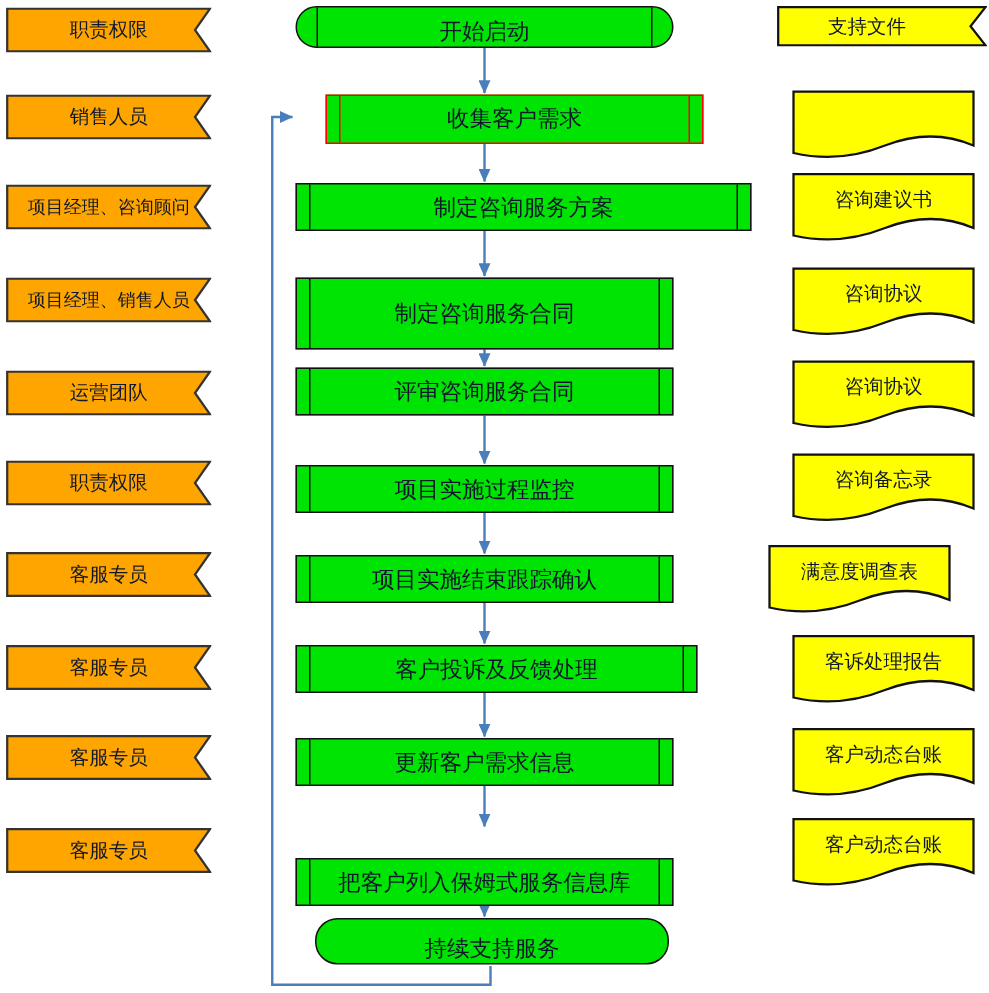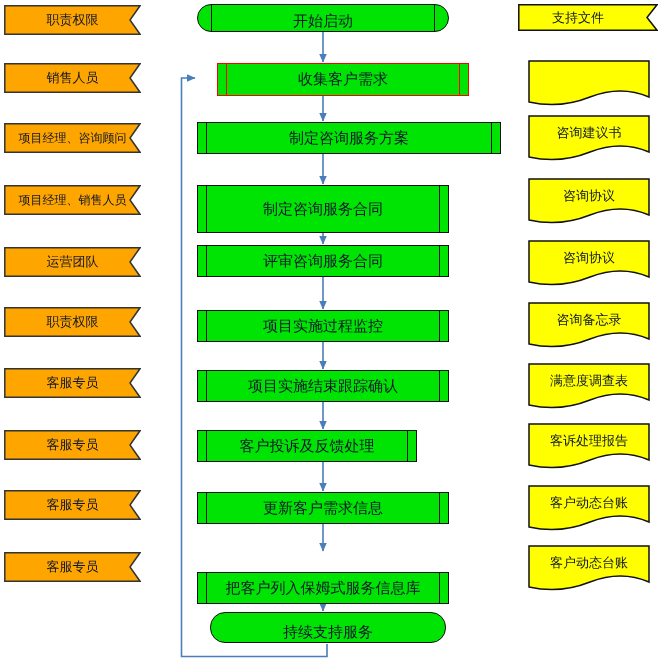--- a/index.html
+++ b/index.html
@@ -153,21 +153,21 @@
   <div class="shape procbox" style="left:197px;top:310px;width:252px;height:32px">
     <div class="divider dl"></div>
     <div class="divider dr"></div>
     <span class="lbl">项目实施过程监控</span>
   </div>
   <div class="shape procbox" style="left:197px;top:370px;width:252px;height:32px">
     <div class="divider dl"></div>
     <div class="divider dr"></div>
     <span class="lbl">项目实施结束跟踪确认</span>
   </div>
-  <div class="shape procbox" style="left:197px;top:430px;width:220px;height:32px">
+  <div class="shape procbox" style="left:197px;top:430px;width:268px;height:32px">
     <div class="divider dl"></div>
     <div class="divider dr"></div>
     <span class="lbl">客户投诉及反馈处理</span>
   </div>
   <div class="shape procbox" style="left:197px;top:492px;width:252px;height:32px">
     <div class="divider dl"></div>
     <div class="divider dr"></div>
     <span class="lbl">更新客户需求信息</span>
   </div>
   <div class="shape procbox" style="left:197px;top:572px;width:252px;height:32px">
@@ -209,21 +209,21 @@
         <path class="doc-fill" d="M1,1 L121,1 L121,37 Q93,25 62,37 Q32,49 1,42 Z"></path>
       </svg>
     <span class="lbl">咨询协议</span>
   </div>
   <div class="shape docwrap" style="left:528px;top:302px;width:122px;height:47px">
     <svg width="122" height="47">
         <path class="doc-fill" d="M1,1 L121,1 L121,37 Q93,25 62,37 Q32,49 1,42 Z"></path>
       </svg>
     <span class="lbl">咨询备忘录</span>
   </div>
-  <div class="shape docwrap" style="left:528px;top:363px;width:122px;height:47px">
+  <div class="shape docwrap" style="left:512px;top:363px;width:122px;height:47px">
     <svg width="122" height="47">
         <path class="doc-fill" d="M1,1 L121,1 L121,37 Q93,25 62,37 Q32,49 1,42 Z"></path>
       </svg>
     <span class="lbl">满意度调查表</span>
   </div>
   <div class="shape docwrap" style="left:528px;top:423px;width:122px;height:47px">
     <svg width="122" height="47">
         <path class="doc-fill" d="M1,1 L121,1 L121,37 Q93,25 62,37 Q32,49 1,42 Z"></path>
       </svg>
     <span class="lbl">客诉处理报告</span>

